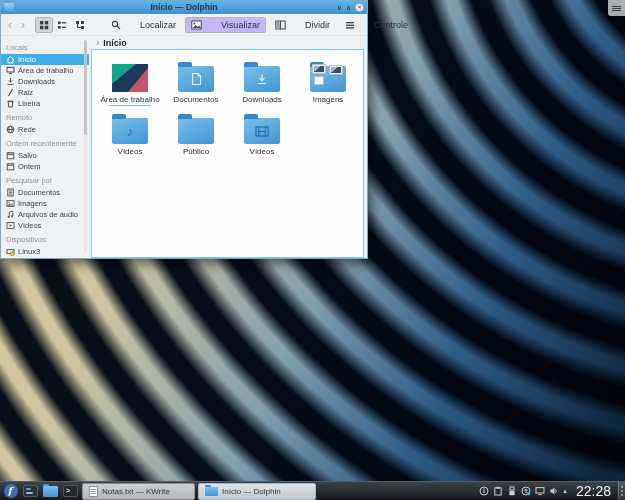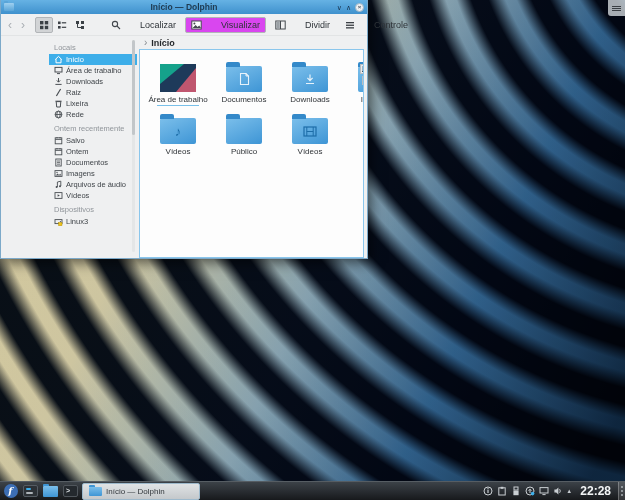--- a/index.html
+++ b/index.html
@@ -43,25 +43,25 @@
   .toolbar { height:22px; flex:0 0 22px; display:flex; align-items:center;
     padding:0 4px; gap:3px; border-bottom:1px solid #e2e4e5; }
   .nav-arrow { font-size:12px; color:#a9aeb3; line-height:1; padding:0 3px; }
   .tb-group { display:flex; align-items:center; margin-left:4px; }
   .tb-icon-btn { width:18px; height:16px; display:flex; align-items:center;
     justify-content:center; border-radius:2px; border:1px solid transparent; }
   .tb-icon-btn.pressed { background:#d2d4d6; border-color:#b2b5b8; }
   .tb-sep { width:1px; height:14px; background:#d5d7d9; margin:0 5px; }
   .tb-btn { display:flex; align-items:center; gap:19px; font-size:9px; color:#2e3338;
     padding:2px 5px; border-radius:2px; border:1px solid transparent; }
-  .tb-btn.pressed { background:#d946ef; border-color:#b2b5b8; }
+  .tb-btn.pressed { background:#c4b5fd; border-color:#b2b5b8; }
   .tb-btn svg { flex:0 0 auto; }
 
   
-  .win-body { flex:1; display:flex; min-height:0;margin-left:48px; }
+  .win-body { flex:1; display:flex; min-height:0; }
   .sidebar { width:88px; flex:0 0 88px; position:relative; padding-top:3px;
     font-size:7.5px; color:#3f4449; overflow:hidden; }
   .sb-section-title { color:#90959a; padding:4px 0 2px 5px; font-size:7.5px; }
   .sb-item { display:flex; align-items:center; gap:3px; padding:1px 0 1px 5px;
     height:11px; white-space:nowrap; }
   .sb-item svg { flex:0 0 auto; }
   .sb-item.selected { background:#3daee9; color:#ffffff; }
   .sb-scrollbar { position:absolute; right:2px; top:4px; bottom:6px; width:3px;
     background:#e4e6e7; border-radius:2px; }
   .sb-thumb { width:3px; height:95px; background:#c2c6c9; border-radius:2px; }
@@ -130,21 +130,21 @@
   .task.active { background:linear-gradient(#e0e3e5,#c4c8cb); border-color:#9db9cc; width:118px; }
   .task .doc-ic { width:9px; height:11px; background:#f4f5f6; border:1px solid #8d9296;
     position:relative; flex:0 0 auto; }
   .task .doc-ic::before { content:""; position:absolute; left:1px; top:2px; width:5px;
     height:1px; background:#9aa0a5; box-shadow:0 2px 0 #9aa0a5, 0 4px 0 #9aa0a5; }
   .task .folder-ic { width:13px; height:9px; flex:0 0 auto; }
   .panel-spacer { flex:1; }
   .tray { display:flex; align-items:center; gap:3px; }
   .tray-ic { width:11px; height:11px; display:flex; align-items:center; justify-content:center; }
   .tray-caret { color:#c5cace; font-size:6px; }
-  .clock { color:#f2f4f5; font-size:12px; font-weight:bold; padding:0 4px 0 5px; }
+  .clock { color:#f2f4f5; font-size:14px; font-weight:normal; padding:0 4px 0 5px; }
   .peek { width:7px; height:19px; background:rgba(255,255,255,0.12);
     border-left:1px solid rgba(255,255,255,0.25); display:flex; flex-direction:column;
     align-items:center; justify-content:center; gap:2px; }
   .peek i { width:2px; height:2px; background:#aab0b5; border-radius:50%; }
 </style>
 </head>
 <body>
 
 <div class="screen">
   <div class="wallpaper"></div>
@@ -260,20 +260,21 @@
           <span>Raiz</span>
         </div>
         <div class="sb-item">
           <svg width="9" height="9" viewBox="0 0 9 9">
               <path d="M2.2 2.6 H6.8 L6.3 8 H2.7 Z" stroke="#4a4f54" fill="none" stroke-width="1"></path>
               <line x1="1.4" y1="2.2" x2="7.6" y2="2.2" stroke="#4a4f54" stroke-width="1"></line>
             </svg>
           <span>Lixeira</span>
         </div>
 
+        <div class="sb-section-title">Remoto</div>
         <div class="sb-item">
           <svg width="9" height="9" viewBox="0 0 9 9">
               <circle cx="4.5" cy="4.5" r="3.4" stroke="#4a4f54" fill="none" stroke-width="0.9"></circle>
               <line x1="1.1" y1="4.5" x2="7.9" y2="4.5" stroke="#4a4f54" stroke-width="0.9"></line>
               <ellipse cx="4.5" cy="4.5" rx="1.7" ry="3.4" stroke="#4a4f54" fill="none" stroke-width="0.9"></ellipse>
             </svg>
           <span>Rede</span>
         </div>
 
         <div class="sb-section-title">Ontem recentemente</div>
@@ -289,20 +290,21 @@
         <div class="sb-item">
           <svg width="9" height="9" viewBox="0 0 9 9">
               <rect x="1.2" y="1.8" width="6.6" height="6" stroke="#4a4f54" fill="none" stroke-width="0.9"></rect>
               <line x1="1.2" y1="3.4" x2="7.8" y2="3.4" stroke="#4a4f54" stroke-width="0.9"></line>
               <line x1="3" y1="1" x2="3" y2="2.4" stroke="#4a4f54" stroke-width="0.9"></line>
               <line x1="6" y1="1" x2="6" y2="2.4" stroke="#4a4f54" stroke-width="0.9"></line>
             </svg>
           <span>Ontem</span>
         </div>
 
+        <div class="sb-section-title">Pesquisar por</div>
         <div class="sb-item">
           <svg width="9" height="9" viewBox="0 0 9 9">
               <rect x="1.8" y="1" width="5.4" height="7" stroke="#4a4f54" fill="none" stroke-width="0.9"></rect>
               <line x1="3" y1="3" x2="6" y2="3" stroke="#4a4f54" stroke-width="0.8"></line>
               <line x1="3" y1="4.6" x2="6" y2="4.6" stroke="#4a4f54" stroke-width="0.8"></line>
               <line x1="3" y1="6.2" x2="6" y2="6.2" stroke="#4a4f54" stroke-width="0.8"></line>
             </svg>
           <span>Documentos</span>
         </div>
         <div class="sb-item">
@@ -442,20 +444,24 @@
         <i style="left:2px;top:6px;width:7px;background:#aeb4b9;"></i>
       </div>
     </div>
     <div class="launcher">
       <div class="folder-ic"></div>
     </div>
     <div class="launcher">
       <div class="konsole-ic">&gt;</div>
     </div>
 
+    <div class="task">
+      <div class="doc-ic"></div>
+      <span>Notas.txt — KWrite</span>
+    </div>
     <div class="task active">
       <div class="folder-ic"></div>
       <span>Início — Dolphin</span>
     </div>
 
     <div class="panel-spacer"></div>
 
     <div class="tray">
       <div class="tray-ic">
         <svg width="10" height="10" viewBox="0 0 10 10">

